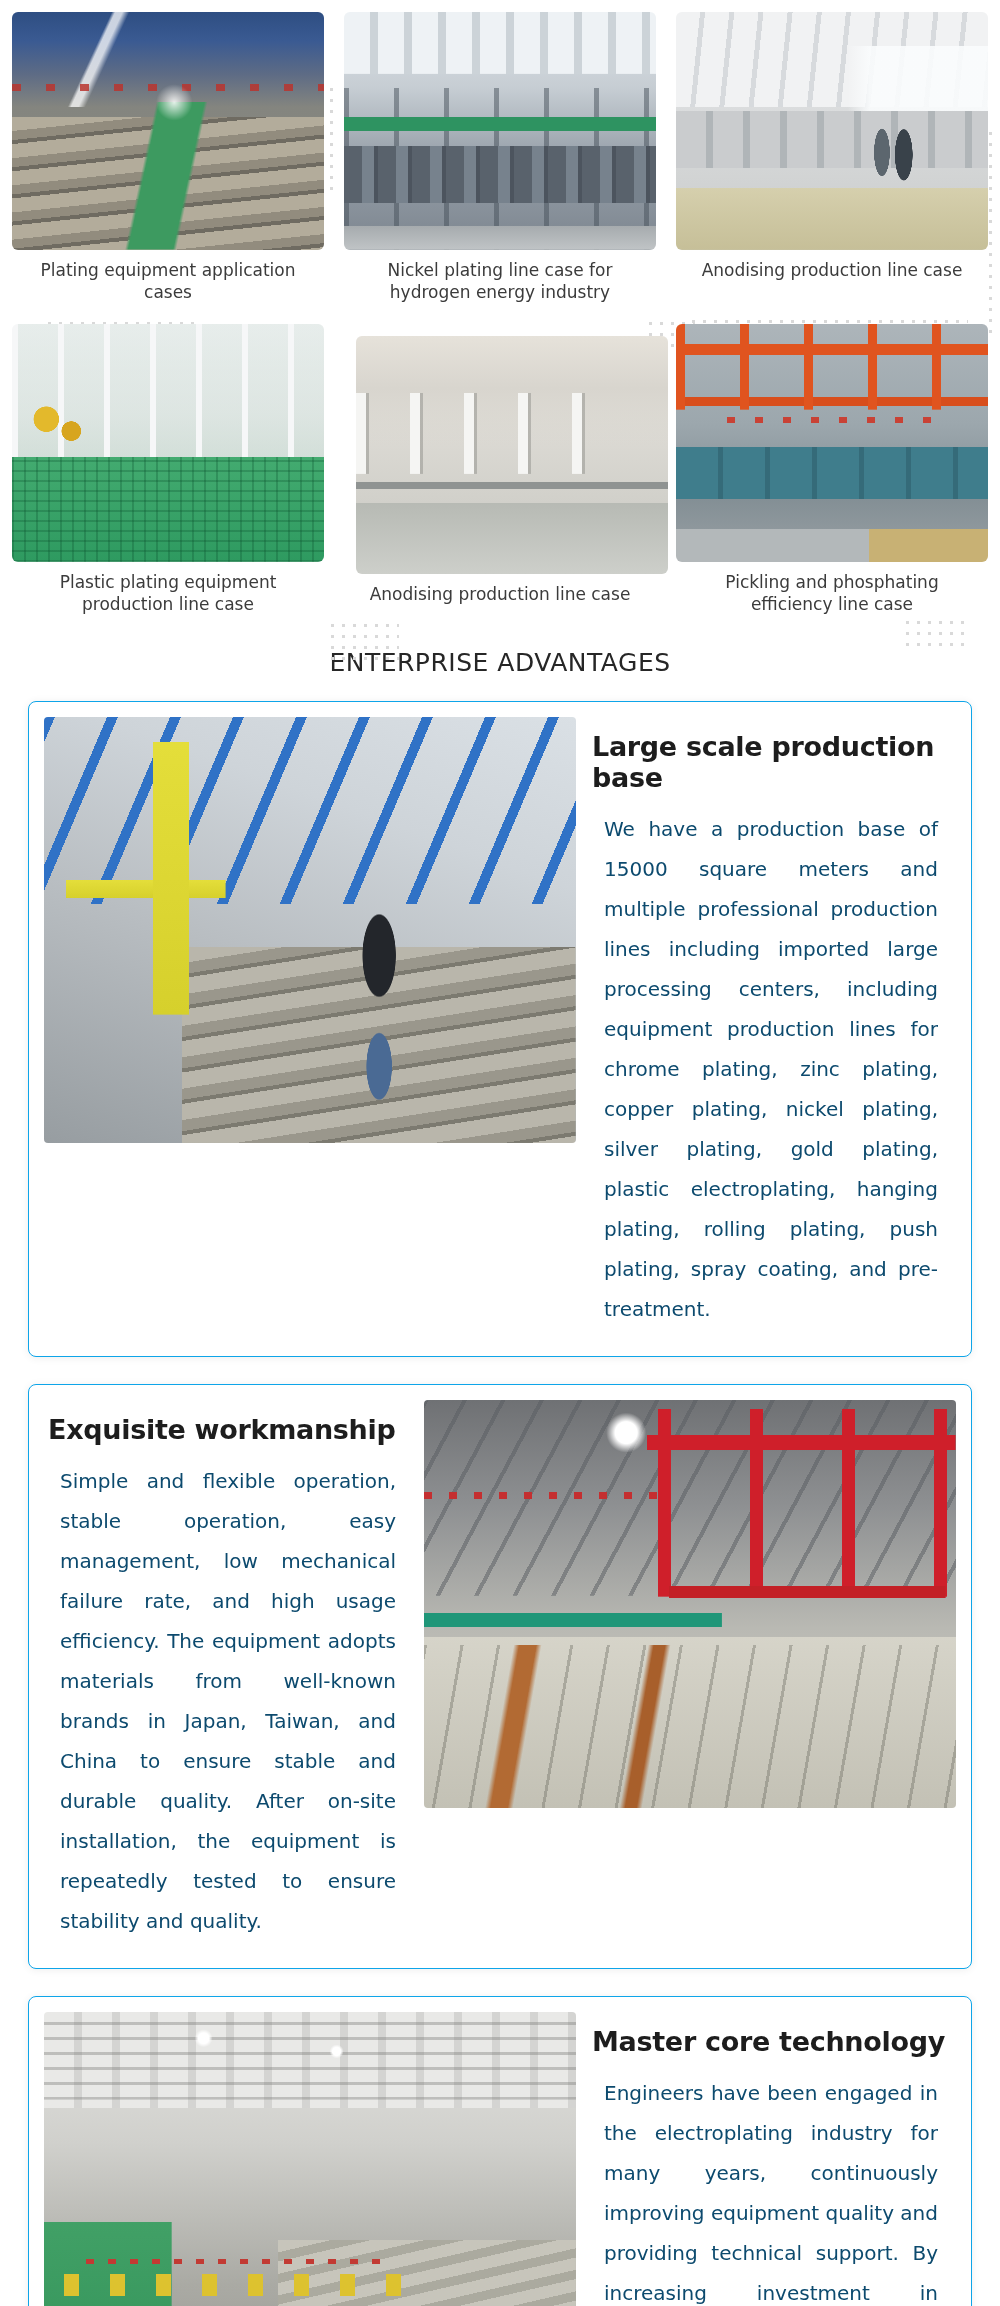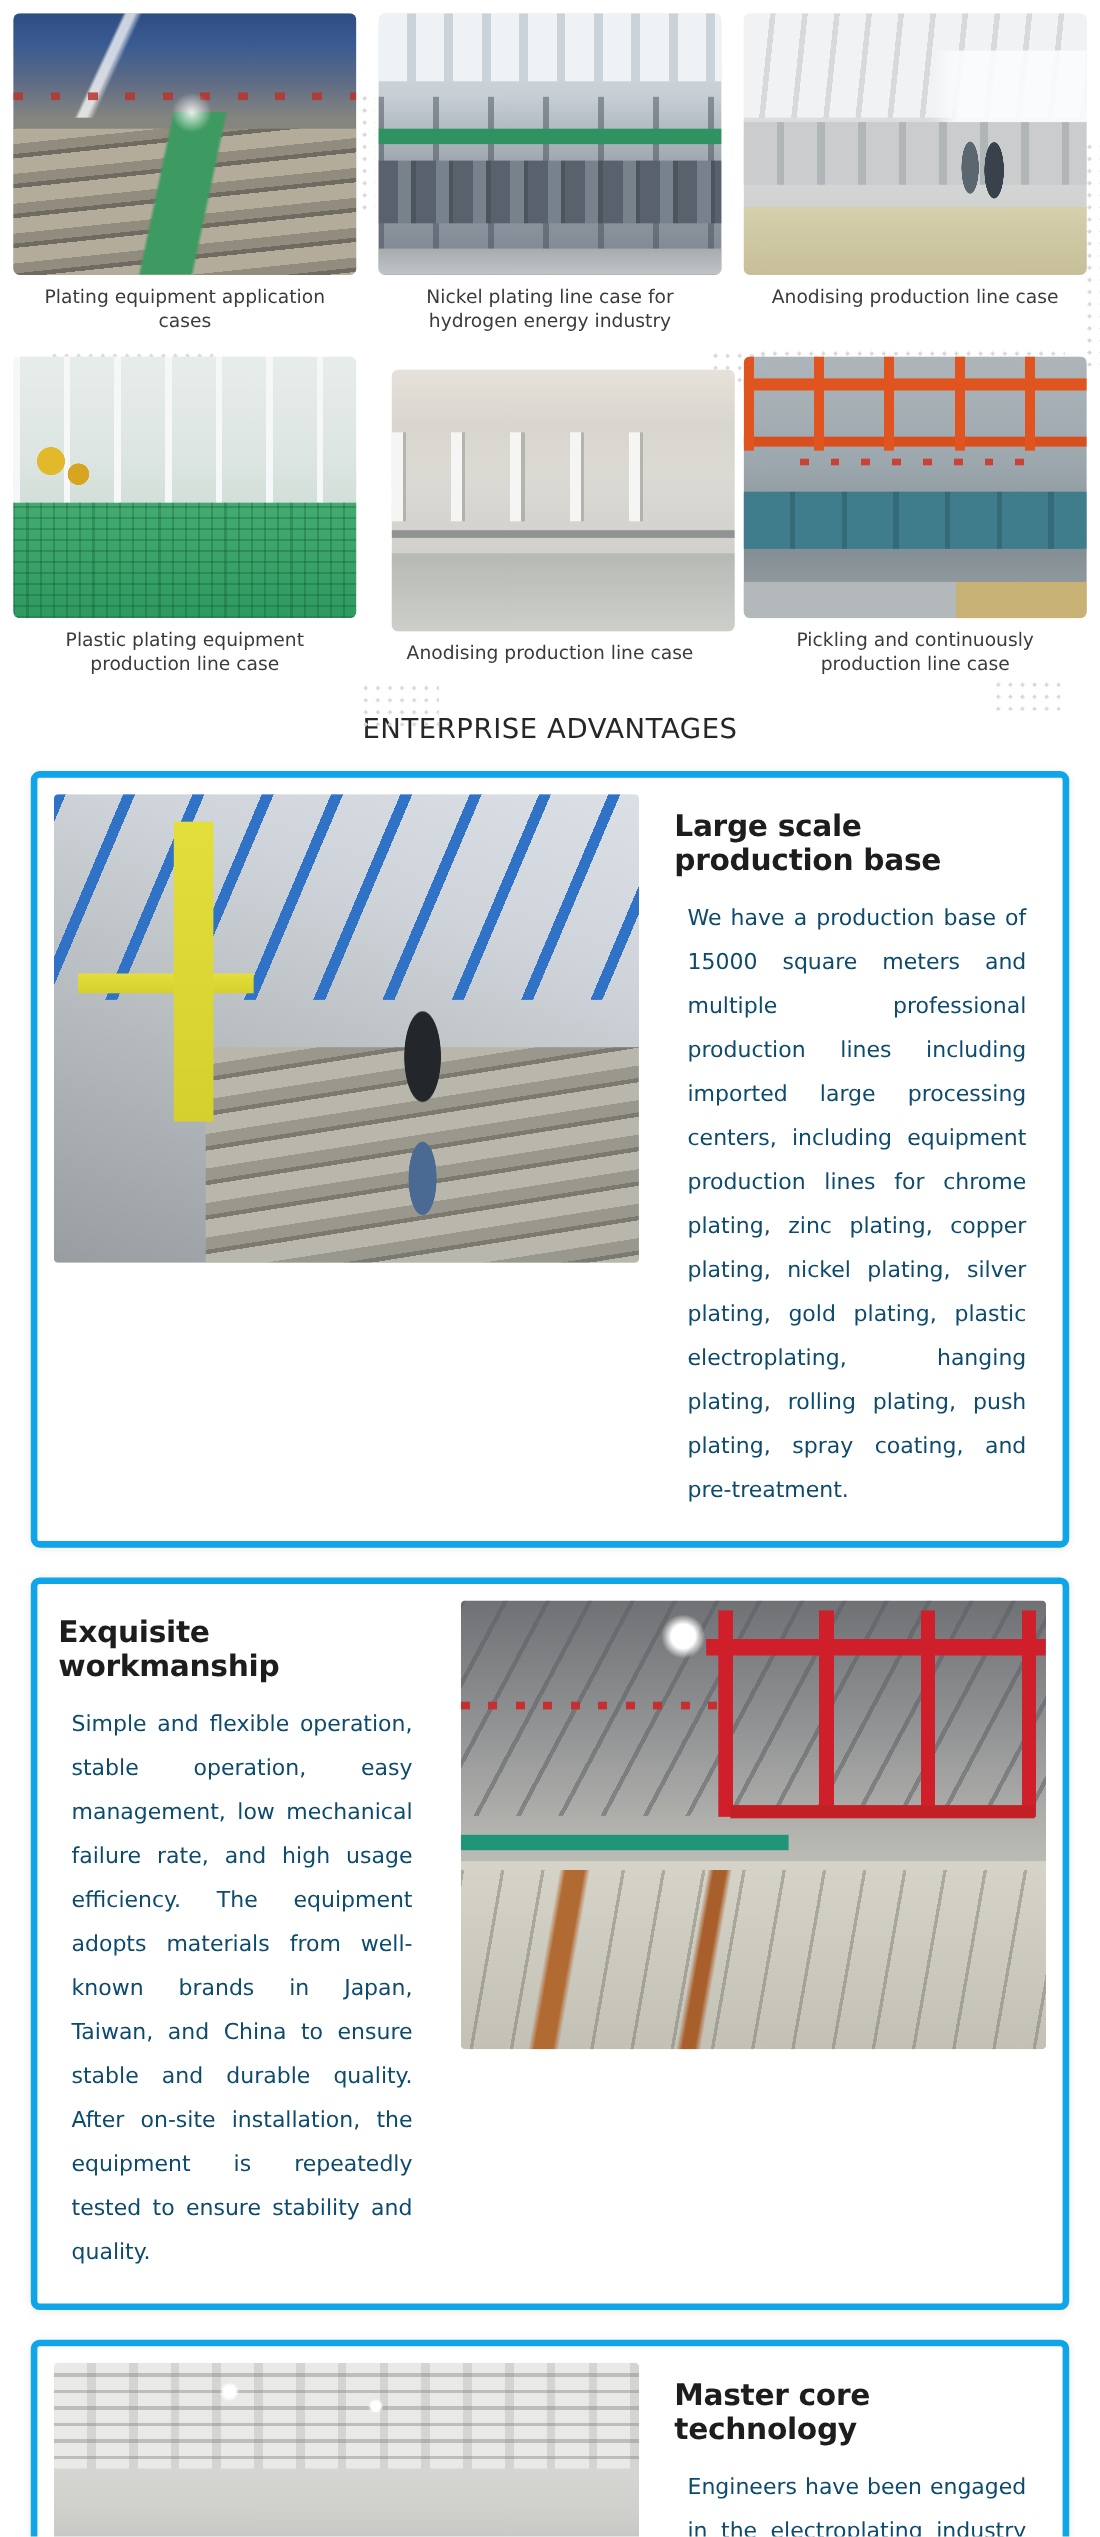--- a/index.html
+++ b/index.html
@@ -66,21 +66,21 @@
     repeating-linear-gradient(90deg, #3f7d8c 0 42px, #356b79 42px 47px) 0 66%/100% 22% no-repeat,
     linear-gradient(90deg, #b3b8ba 0 62%, #c8b174 62%) 0 100%/100% 14% no-repeat,
     repeating-linear-gradient(90deg, #e0541f 0 9px, rgba(0,0,0,0) 9px 64px) 0 0/100% 36% no-repeat,
     linear-gradient(#e0541f,#e0541f) 0 9%/100% 11px no-repeat,
     linear-gradient(#d84e1c,#d84e1c) 0 32%/100% 9px no-repeat,
     linear-gradient(180deg, #adb5ba 0%, #9ca7ad 42%, #828e94 72%, #9aa1a5 100%);}
 
   
   .advantages{margin-top:30px;}
   .advantages-title{text-align:center;font-size:25px;font-weight:500;color:#262626;margin:0 0 24px;letter-spacing:.5px;}
-  .adv-card{display:flex;gap:16px;width:944px;margin:0 auto 27px;border:6px solid #0ea5e9;border-radius:8px;
+  .adv-card{display:flex;gap:0;width:944px;margin:0 auto 27px;border:1px solid #0ea5e9;border-radius:8px;
             box-shadow:0 1px 8px rgba(0,0,0,.07);padding:15px;background:#fff;box-sizing:border-box;}
   .adv-media{width:532px;flex:0 0 532px;border-radius:4px;}
   .adv-text{flex:1;padding:10px 6px 0 16px;}
   .adv-card.text-first .adv-text{padding:10px 16px 0 4px;}
   .adv-title{font-size:27px;font-weight:bold;color:#1d1d1d;margin:4px 0 16px;letter-spacing:-.3px;}
   .adv-body{font-size:20px;line-height:40px;color:#0c4a6e;text-align:justify;margin:12px;}
 
   .ai-1{height:426px;background:
     radial-gradient(ellipse 17px 42px at 63% 56%, #23262b 96%, rgba(0,0,0,0)) no-repeat,
     radial-gradient(ellipse 13px 34px at 63% 82%, #4a6a94 96%, rgba(0,0,0,0)) no-repeat,
@@ -141,21 +141,21 @@
     <figure class="case-item" style="margin:0">
       <div class="case-media ci-4"></div>
       <figcaption class="case-caption"><span>Plastic plating equipment production line case</span></figcaption>
     </figure>
     <figure class="case-item" style="margin:12px">
       <div class="case-media ci-5"></div>
       <figcaption class="case-caption"><span>Anodising production line case</span></figcaption>
     </figure>
     <figure class="case-item" style="margin:0">
       <div class="case-media ci-6"></div>
-      <figcaption class="case-caption"><span>Pickling and continuously production line case</span></figcaption>
+      <figcaption class="case-caption"><span>Pickling and phosphating efficiency line case</span></figcaption>
     </figure>
   </div>
 </section>
 
 <section class="advantages">
   <h2 class="advantages-title">ENTERPRISE ADVANTAGES</h2>
 
   <article class="adv-card">
     <div class="adv-media ai-1"></div>
     <div class="adv-text">

